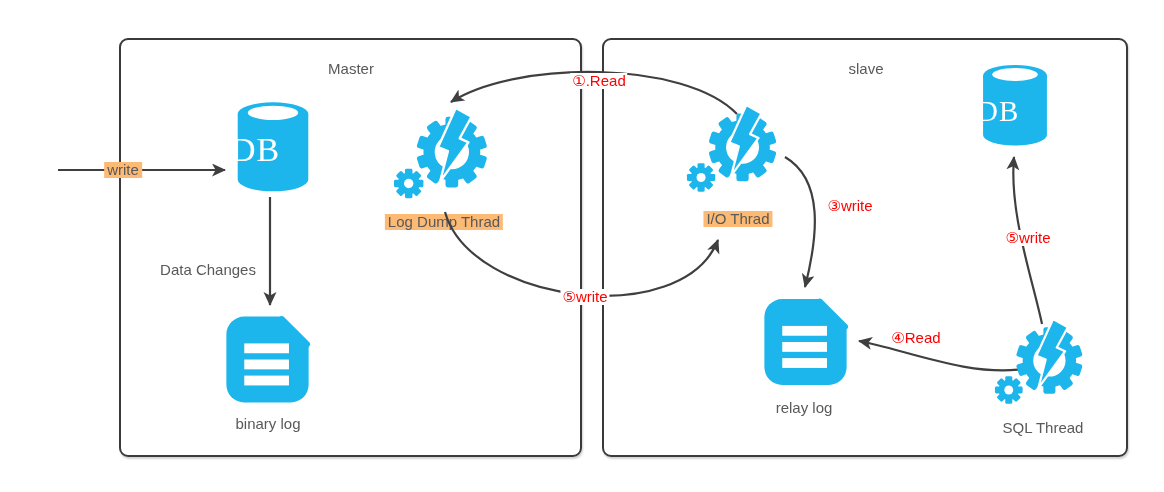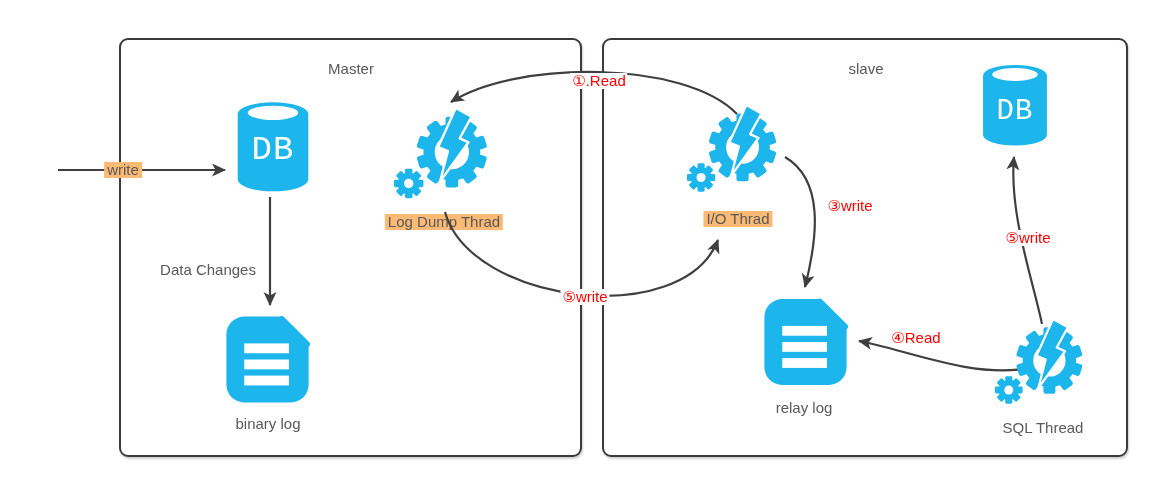--- a/index.html
+++ b/index.html
@@ -12,22 +12,22 @@
     box-shadow:1px 2px 2px rgba(0,0,0,0.18);
   }
   .box.master{left:98px;top:38px;width:459px;height:415px;}
   .box.slave{left:581px;top:38px;width:522px;height:415px;}
   .lbl{position:absolute;font-size:15px;line-height:16px;color:#595959;white-space:nowrap;transform:translateX(-50%);}
   .lbl.onwhite{background:#fdba74;padding:0 3px;}
   .red{color:#fe0000;background:#ffffff;padding:0 2px;z-index:6;}
   .icon{position:absolute;z-index:5;}
   .icon svg{display:block;width:100%;height:100%;}
   .dbtext{
-    position:absolute;z-index:7;color:#ffffff;text-align:center;white-space:nowrap;
-    font-family:Liberation Mono, monospace;letter-spacing:1px;
+    position:absolute;z-index:7;color:#ffffff;white-space:nowrap;
+    font-family:Liberation Serif, serif;letter-spacing:1px;
   }
   .dbtext.master-db{left:210px;top:131px;width:84px;font-size:34px;}
   .dbtext.slave-db{left:956px;top:95px;width:76px;font-size:29px;}
   svg.overlay{position:absolute;left:0;top:0;z-index:4;}
   .edgelabel{z-index:6;}
 </style>
 </head>
 <body>
 
 <svg width="0" height="0" style="position:absolute" aria-hidden="true">

